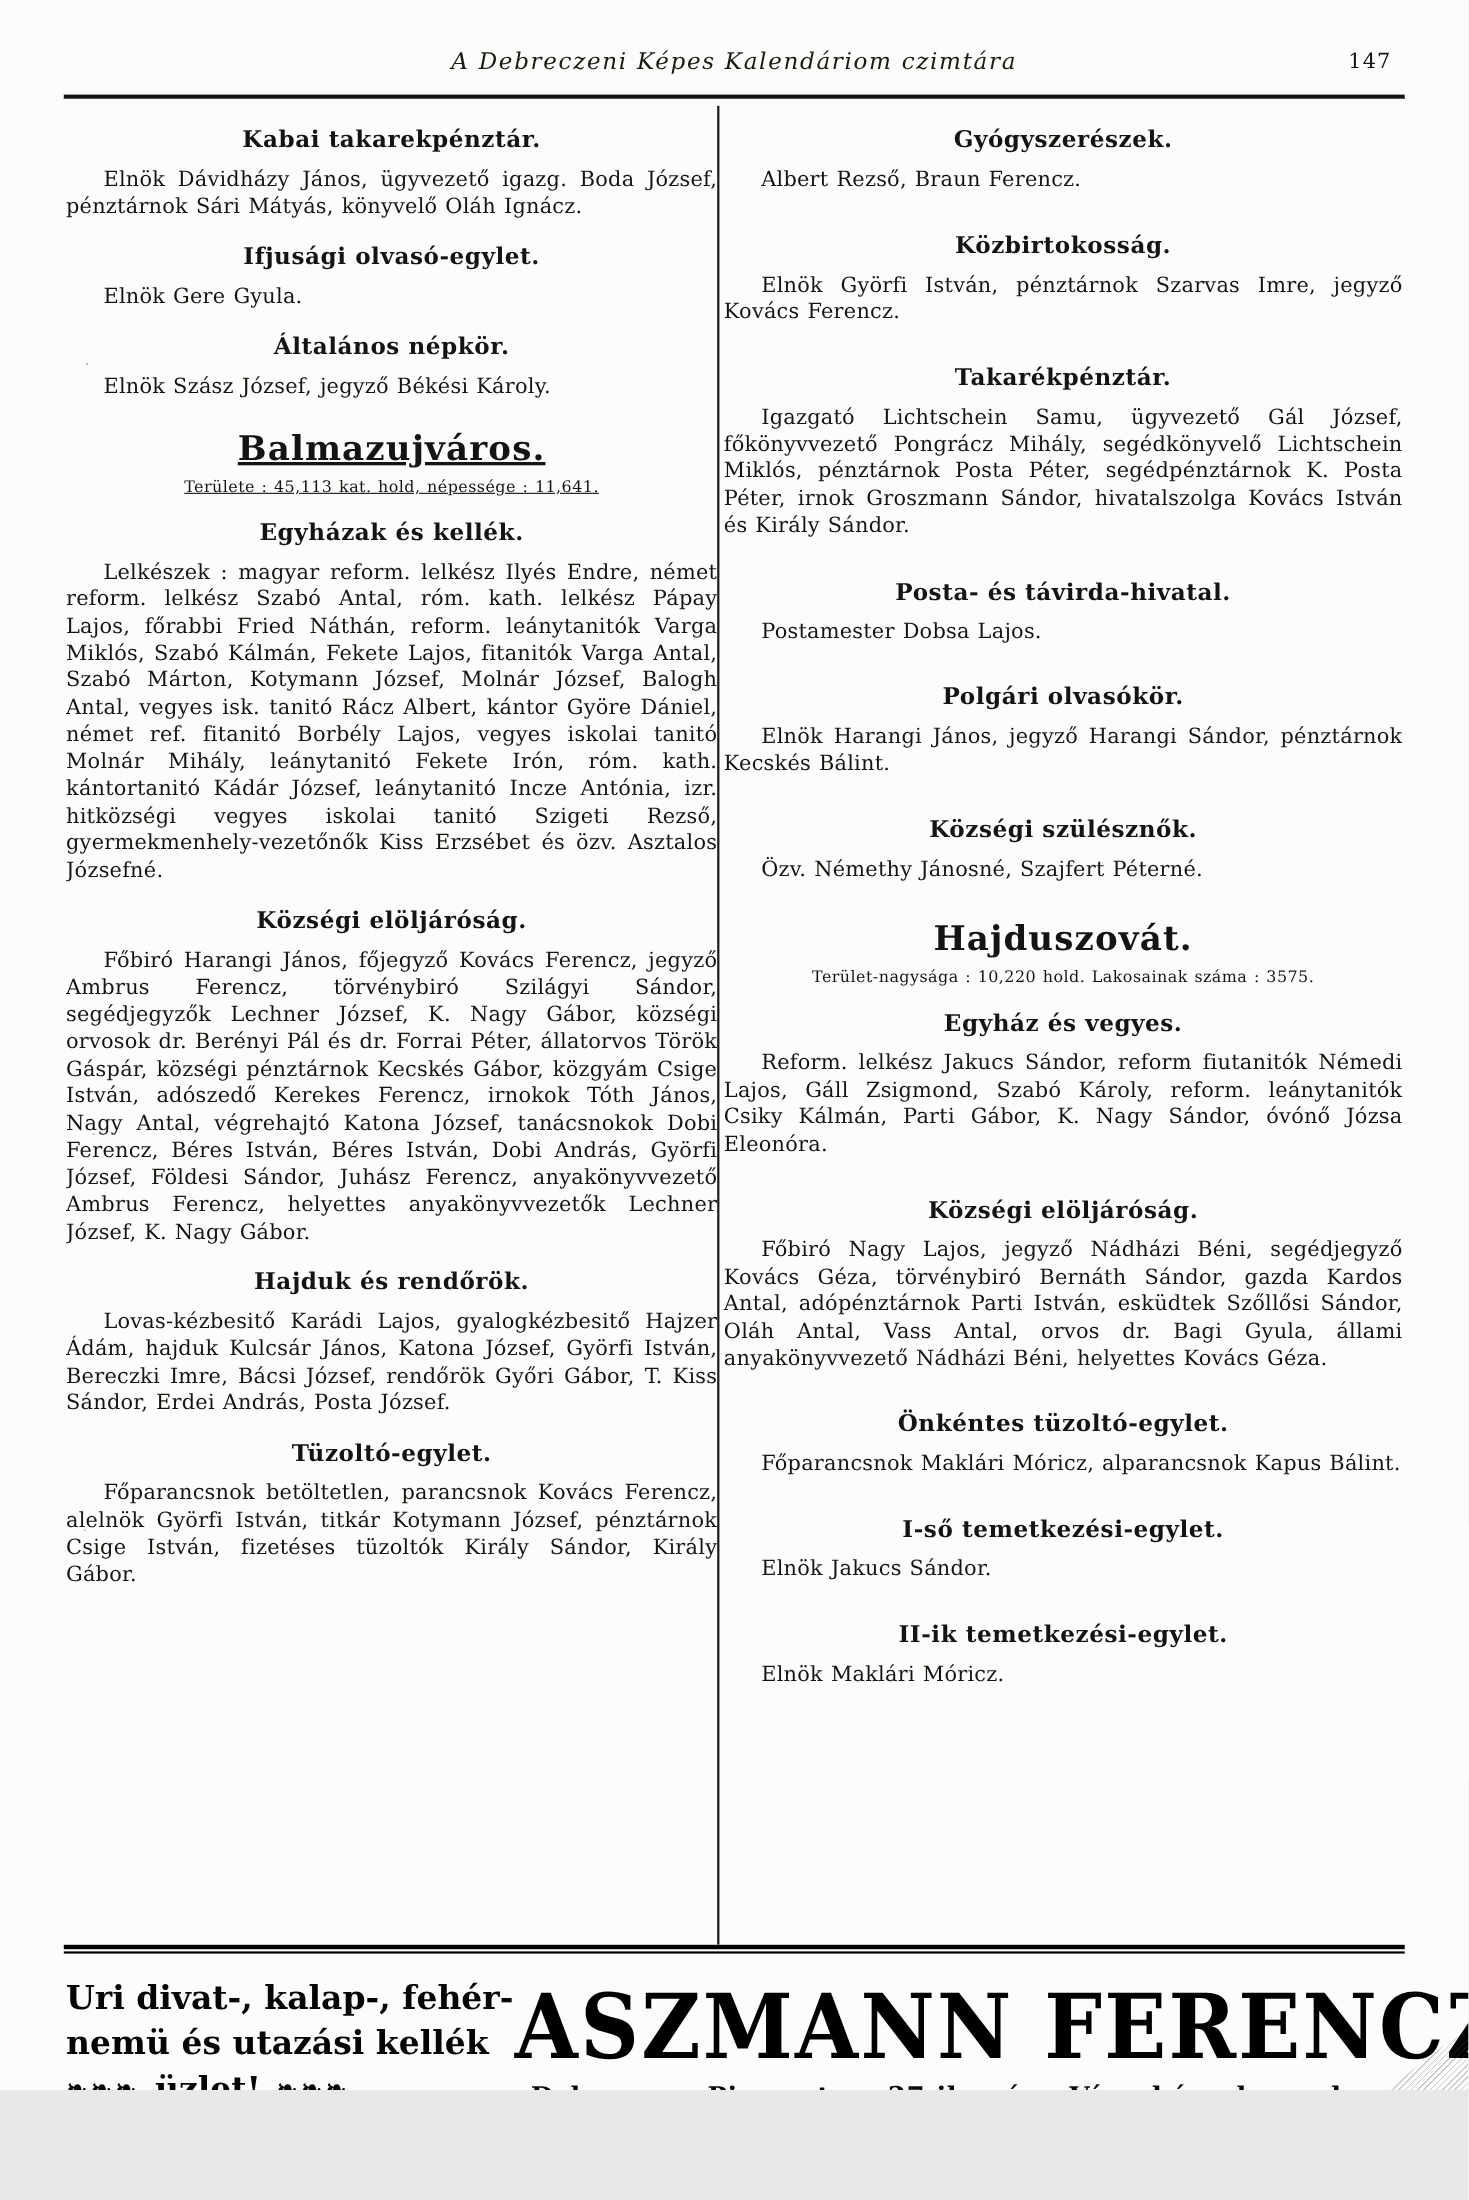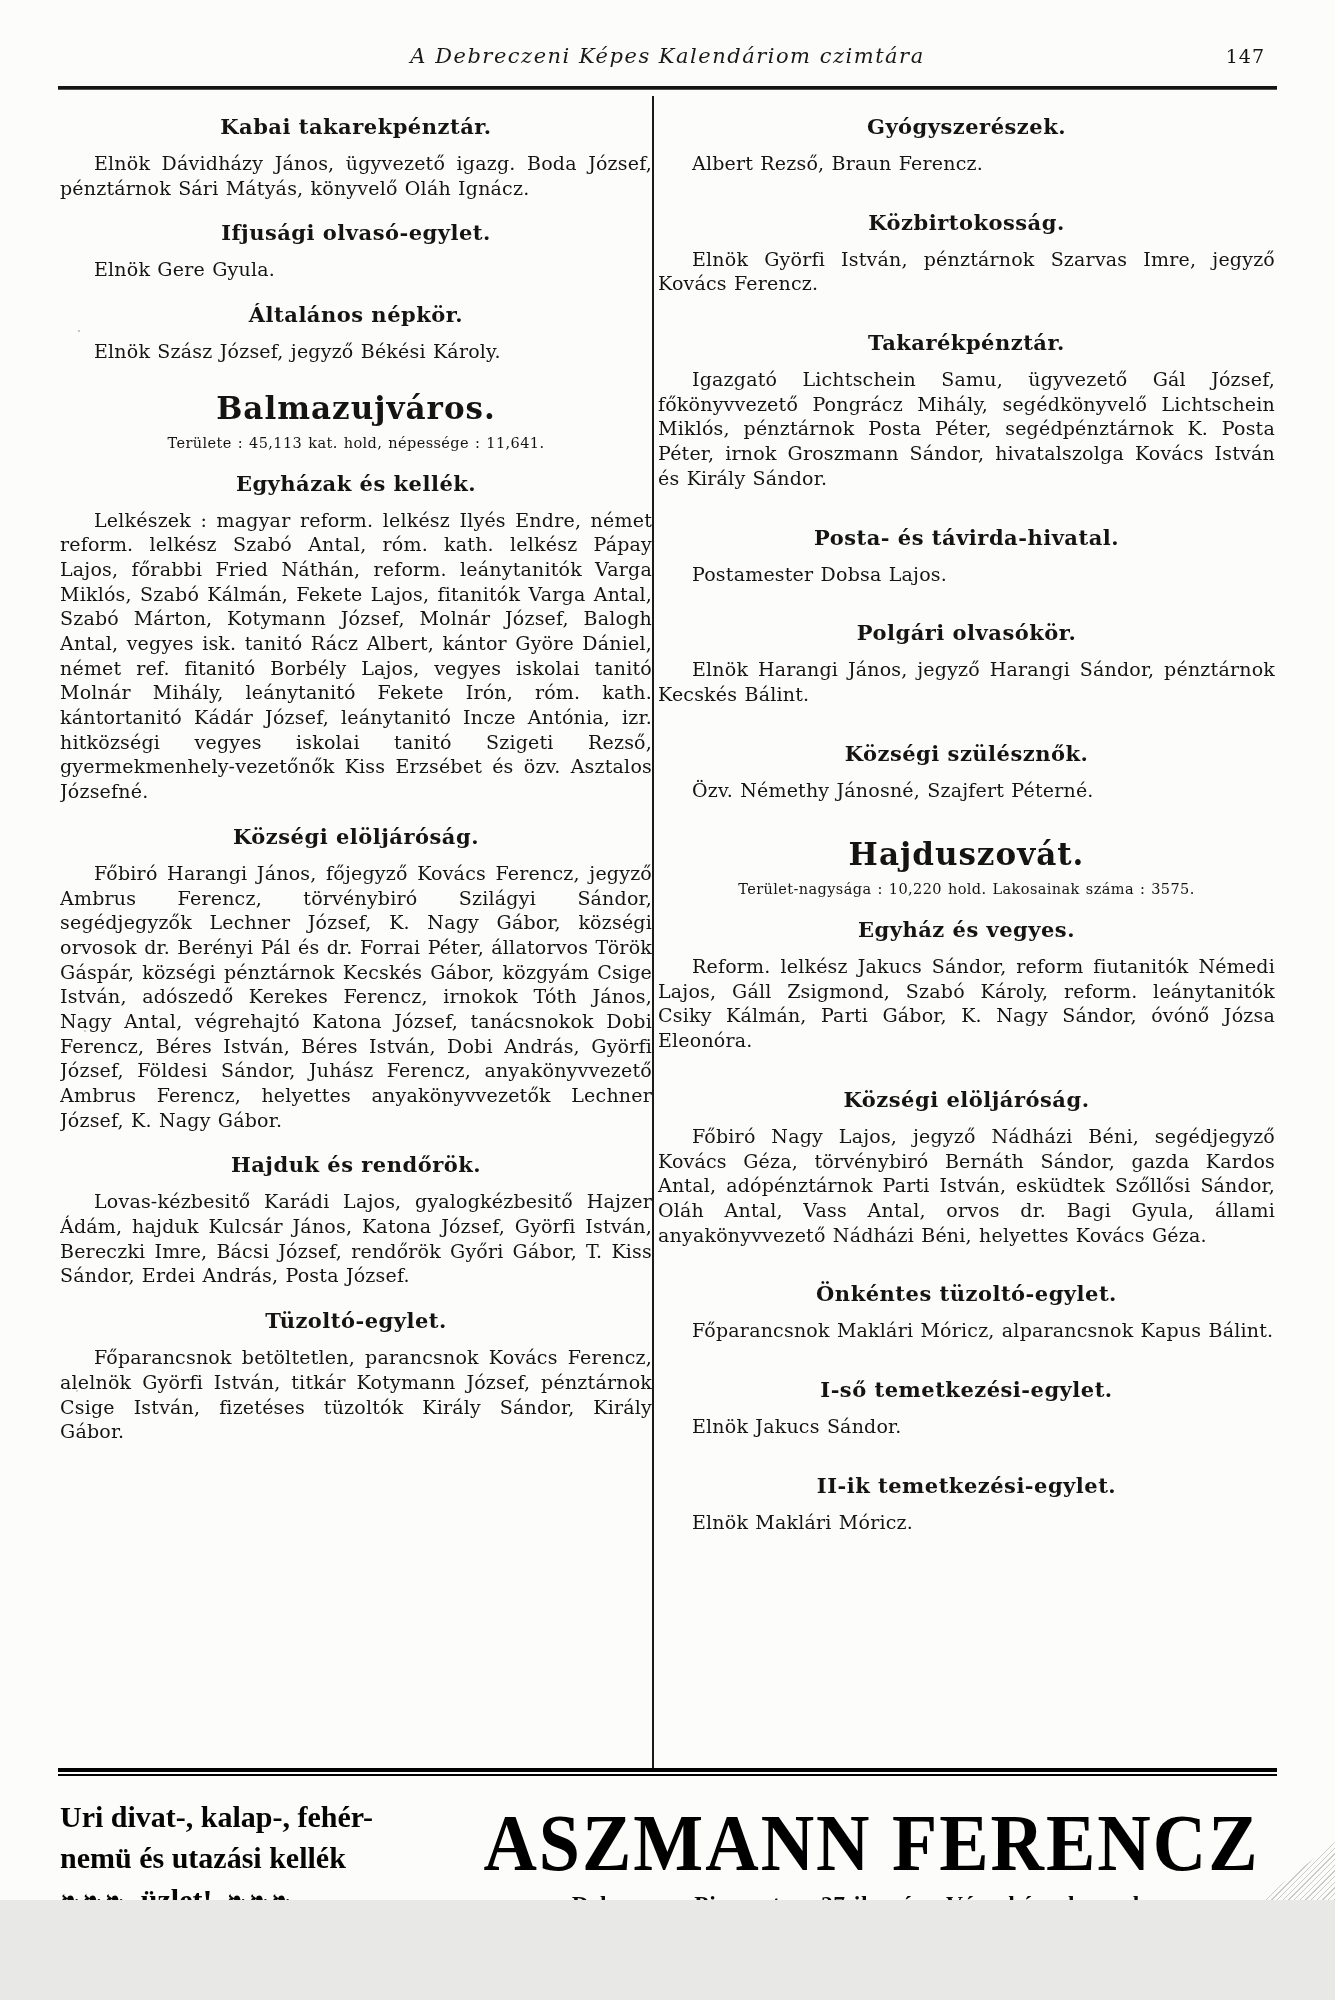--- a/index.html
+++ b/index.html
@@ -34,28 +34,28 @@
     letter-spacing:.2px;word-spacing:1px;
   }
   .col-l .sec{margin-bottom:20px;}
   .col-r .sec{margin-bottom:34px;}
   .town-h{
     text-align:center;font-size:31px;font-weight:bold;margin:26px 0 8px 0;letter-spacing:1px;
   }
   .town-sub{
     margin:0;text-align:center;font-size:14.5px;letter-spacing:.4px;text-indent:0;
   }
-  .col-l .sec.town{margin-bottom:10px;}
+  .col-l .sec.town{margin-bottom:10px;text-decoration:underline;}
   .col-r .sec.town{margin-bottom:16px;}
   
   .rule2{
     margin:0 58px;height:8px;box-sizing:border-box;
     border-top:4px solid #000;border-bottom:2px solid #000;
   }
-  .ad{display:flex;margin:20px 60px 0 60px;align-items:flex-start;font-family:Liberation Serif, serif;}
+  .ad{display:flex;margin:20px 60px 0 60px;align-items:flex-start;}
   .ad-left{width:408px;font-weight:bold;font-size:30px;line-height:1.38;color:#050505;flex:none;}
   .ad-left .orn{font-size:23px;letter-spacing:3px;vertical-align:2px;}
   .ad-left .uzlet{padding:0 14px;}
   .ad-right{flex:1;min-width:0;}
   .ad-name{
     margin:0;text-align:center;font-size:74px;font-weight:bold;letter-spacing:2px;
     white-space:nowrap;transform:scaleY(1.1);transform-origin:center top;color:#000;
   }
   .ad-address{
     margin:10px 0 0 0;text-align:center;font-size:23.5px;font-weight:bold;letter-spacing:.5px;color:#0a0a0a;

